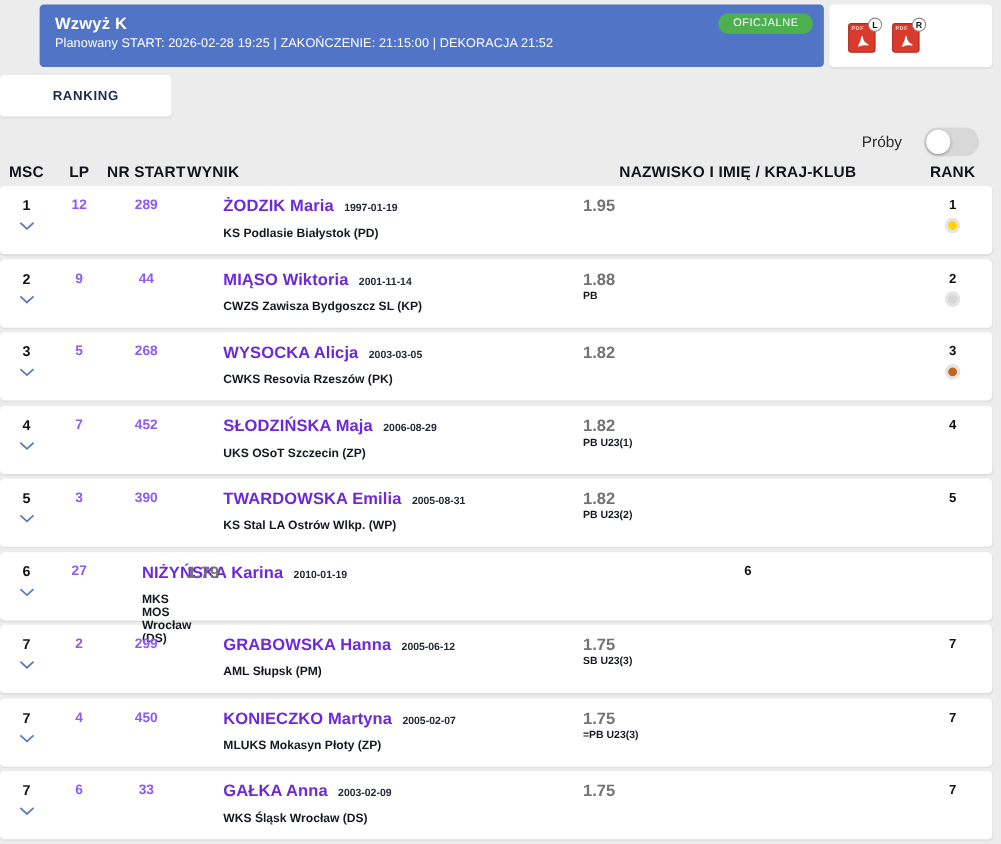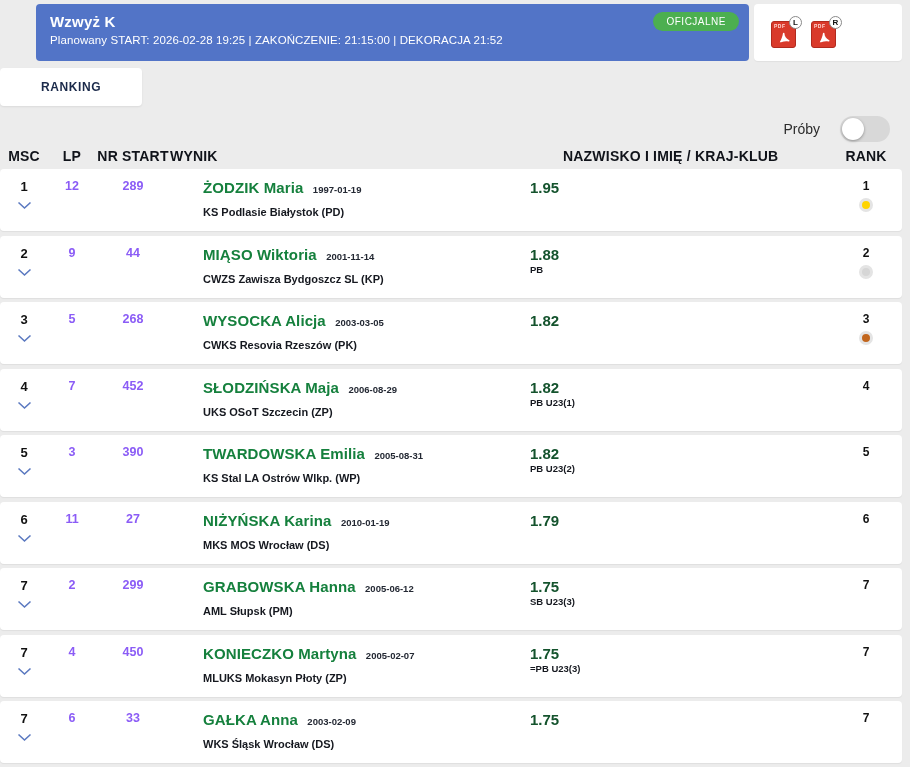--- a/index.html
+++ b/index.html
@@ -45,21 +45,21 @@
   .pdf-badge {
     position:absolute; top:-2px; right:-4px; width:13px; height:13px;
     background:#fff; border:1px solid #8a8a8a; border-radius:50%;
     font-size:8px; font-weight:bold; color:#111;
     display:flex; align-items:center; justify-content:center;
   }
 
   
   .tab-row { margin-top:7px; }
   .tab {
-    width:142px; height:38px; background:#fff; border-radius:4px;
+    width:156px; height:38px; background:#fff; border-radius:4px;
     display:flex; align-items:center; justify-content:center;
     font-size:12px; font-weight:bold; letter-spacing:.6px;
     color:var(--navy,#1b2a4a); cursor:pointer;
     box-shadow:0 1px 2px rgba(0,0,0,.08);
   }
 
   
   .controls-row {
     margin-top:9px; height:28px;
     display:flex; align-items:center; justify-content:flex-end;
@@ -94,24 +94,24 @@
     box-shadow:0 1px 1px rgba(0,0,0,.06);
     width:902px;
   }
   .cell { padding-top:10px; }
   .msc-cell { display:flex; flex-direction:column; align-items:center; }
   .msc-num { font-size:13px; font-weight:bold; color:#111; }
   .chevron { margin-top:7px; cursor:pointer; line-height:0; }
   .num { font-size:12.5px; font-weight:bold; color:#8b5cf6; text-align:center; }
   .name-cell { padding-left:33px; }
   .athlete-line { white-space:nowrap; }
-  .athlete-name { font-size:15px; font-weight:bold; color:#15803d; letter-spacing:.1px; }
+  .athlete-name { font-size:15px; font-weight:bold; color:#6d28d9; letter-spacing:.1px; }
   .birthdate { font-size:9.5px; font-weight:bold; color:#232833; margin-left:5px; }
   .club { font-size:11px; font-weight:bold; color:#15181f; margin-top:9px; }
-  .result { font-size:15px; font-weight:bold; color:#14532d; }
+  .result { font-size:15px; font-weight:bold; color:#737373; }
   .result-note { font-size:9.5px; font-weight:bold; color:#15181f; margin-top:1px; }
   .rank-cell { display:flex; flex-direction:column; align-items:center; }
   .rank-num { font-size:12px; font-weight:bold; color:#111; }
   .medal-dot {
     width:14px; height:14px; border-radius:50%;
     border:3px solid #e4e4e4; margin-top:5px;
   }
 </style>
 </head>
 <body>
@@ -309,21 +309,20 @@
 
   <div class="rowcard grid">
     <div class="cell msc-cell">
       <span class="msc-num">6</span>
       <span class="chevron">
         <svg width="15" height="9" viewBox="0 0 15 9">
               <polyline points="1.5,1.5 7.5,7 13.5,1.5" fill="none" stroke="#5b79c0" stroke-width="1.6"></polyline>
             </svg>
       </span>
     </div>
-    <div class="cell num">11</div>
     <div class="cell num">27</div>
     <div class="cell name-cell">
       <div class="athlete-line">
         <span class="athlete-name">NIŻYŃSKA Karina</span>
         <span class="birthdate">2010-01-19</span>
       </div>
       <div class="club">MKS MOS Wrocław (DS)</div>
     </div>
     <div class="cell">
       <div class="result">1.79</div>

